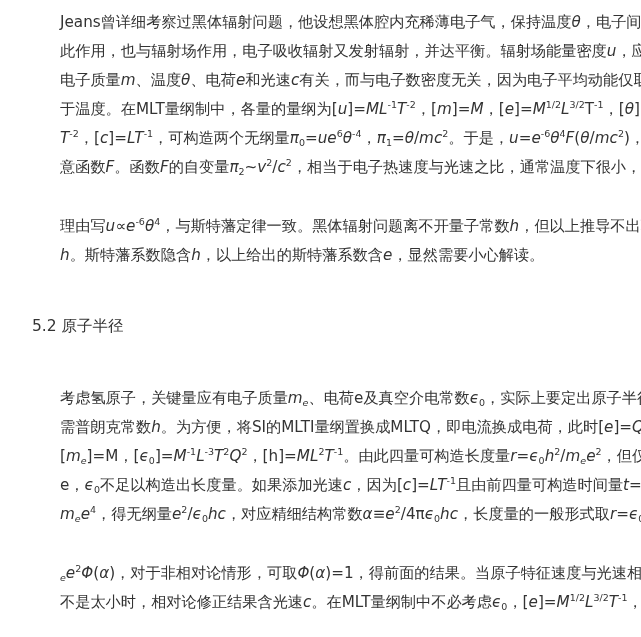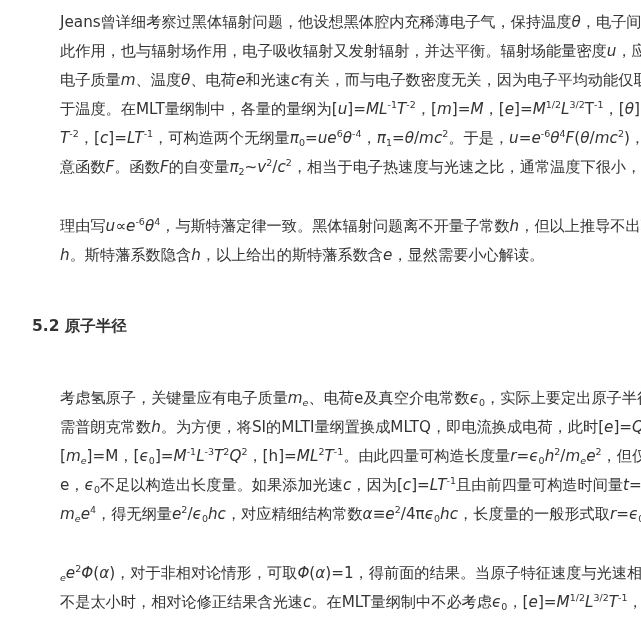--- a/index.html
+++ b/index.html
@@ -5,21 +5,21 @@
   html, body { margin: 0; padding: 0; background: #ffffff; }
   body { width: 641px; height: 637px; overflow: hidden; position: relative;
          font-family: "DejaVu Sans", "Liberation Sans", sans-serif; color: #333333; }
   .doc { position: absolute; left: 0; top: 0; width: 641px; }
   .line { position: absolute; left: 12px; width: 620px; font-size: 15.2px; line-height: 20px;
           white-space: nowrap; letter-spacing: 0px; margin-left: 48px; }
   .line i { font-style: italic; }
   sup, sub { font-size: 9.5px; line-height: 0; }
   sup { vertical-align: 6px; }
   sub { vertical-align: -3px; }
-  .heading { position: absolute; left: 32px; top: 316px; font-size: 15.5px; font-weight: bold;
+  .heading { position: absolute; left: 32px; top: 316px; font-size: 15.5px; font-weight: normal;
              color: #333333; line-height: 20px; }
 </style>
 </head>
 <body>
 
 <div class="doc">
 
   <div class="line" style="top:12px">Jeans曾详细考察过黑体辐射问题，他设想黑体腔内充稀薄电子气，保持温度<i>θ</i>，电子间彼</div>
   <div class="line" style="top:41px">此作用，也与辐射场作用，电子吸收辐射又发射辐射，并达平衡。辐射场能量密度<i>u</i>，应与</div>
   <div class="line" style="top:70px">电子质量<i>m</i>、温度<i>θ</i>、电荷<i>e</i>和光速<i>c</i>有关，而与电子数密度无关，因为电子平均动能仅取决</div>

